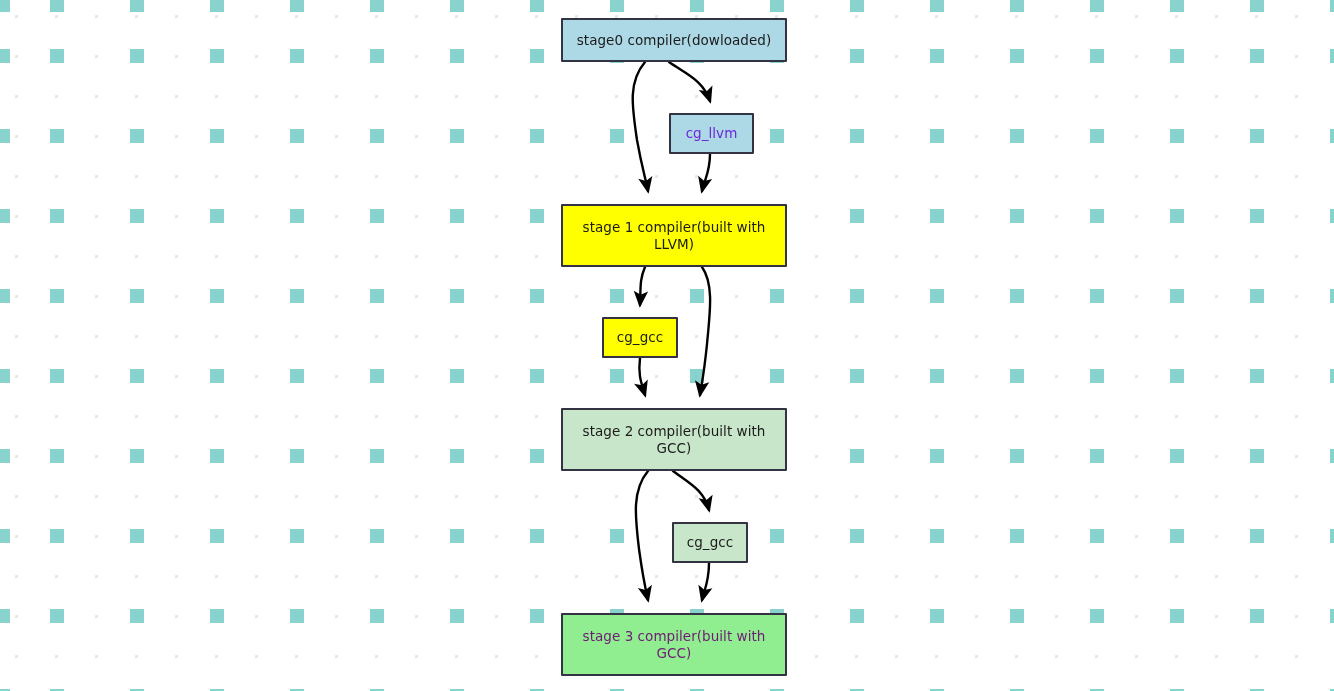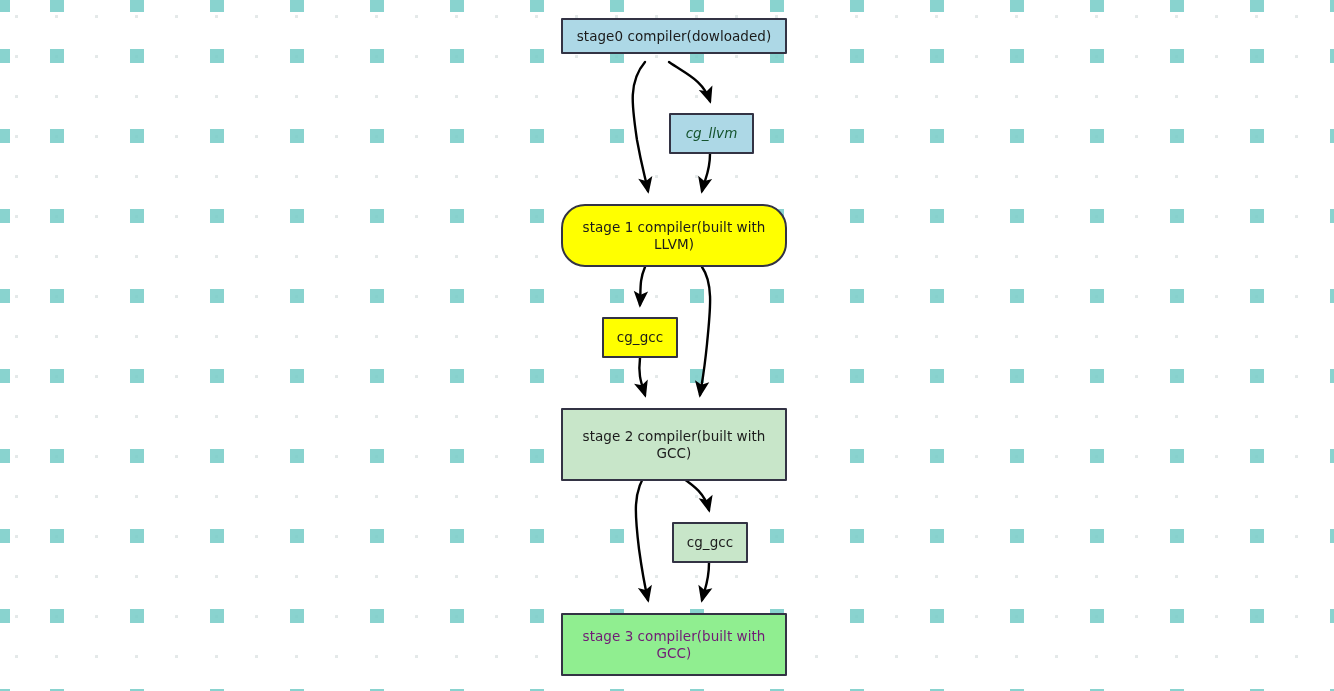--- a/index.html
+++ b/index.html
@@ -126,38 +126,38 @@
       <path d="M 640,358 C 638,375 641,382 645,395"></path>
 
       <path d="M 673,471 C 689,483 704,490 709,510"></path>
 
       <path d="M 648,471 C 632,490 635,516 639,549 C 643,578 645,587 648,600"></path>
 
       <path d="M 709,563 C 709,581 705,588 702,600"></path>
     </g>
   </svg>
 
-  <div class="node" style="left: 561px; top: 18px; width: 226px; height: 36px; background: rgb(173, 216, 230); border-color: rgb(51, 51, 68); color: rgb(27, 27, 27);">
+  <div class="node" style="left: 561px; top: 18px; width: 226px; height: 44px; background: rgb(173, 216, 230); border-color: rgb(51, 51, 68); color: rgb(27, 27, 27);">
     <span class="node-label">stage0 compiler(dowloaded)</span>
   </div>
 
-  <div class="node" style="left: 669px; top: 113px; width: 85px; height: 41px; background: rgb(173, 216, 230); border-color: rgb(51, 51, 68); color: #14532d; font-style: italic;">
+  <div class="node" style="left: 669px; top: 113px; width: 85px; height: 41px; background: rgb(173, 216, 230); border-color: rgb(51, 51, 68); color: #6d28d9;">
     <span class="node-label">cg_llvm</span>
   </div>
 
-  <div class="node" style="left: 561px; top: 204px; width: 226px; height: 63px; background: rgb(255, 255, 0); border-color: rgb(51, 51, 68); color: rgb(27, 27, 27); border-radius: 24px;">
+  <div class="node" style="left: 561px; top: 204px; width: 226px; height: 63px; background: rgb(255, 255, 0); border-color: rgb(51, 51, 68); color: rgb(27, 27, 27);">
     <span class="node-label">stage 1 compiler(built with
 LLVM)</span>
   </div>
 
   <div class="node" style="left: 602px; top: 317px; width: 76px; height: 41px; background: rgb(255, 255, 0); border-color: rgb(51, 51, 68); color: rgb(27, 27, 27);">
     <span class="node-label">cg_gcc</span>
   </div>
 
-  <div class="node" style="left: 561px; top: 408px; width: 226px; height: 73px; background: rgb(200, 230, 201); border-color: rgb(51, 51, 68); color: rgb(27, 27, 27);">
+  <div class="node" style="left: 561px; top: 408px; width: 226px; height: 63px; background: rgb(200, 230, 201); border-color: rgb(51, 51, 68); color: rgb(27, 27, 27);">
     <span class="node-label">stage 2 compiler(built with
 GCC)</span>
   </div>
 
   <div class="node" style="left: 672px; top: 522px; width: 76px; height: 41px; background: rgb(200, 230, 201); border-color: rgb(51, 51, 68); color: rgb(27, 27, 27);">
     <span class="node-label">cg_gcc</span>
   </div>
 
   <div class="node" style="left: 561px; top: 613px; width: 226px; height: 63px; background: rgb(144, 238, 144); border-color: rgb(51, 51, 68); color: #701a75;">
     <span class="node-label">stage 3 compiler(built with

